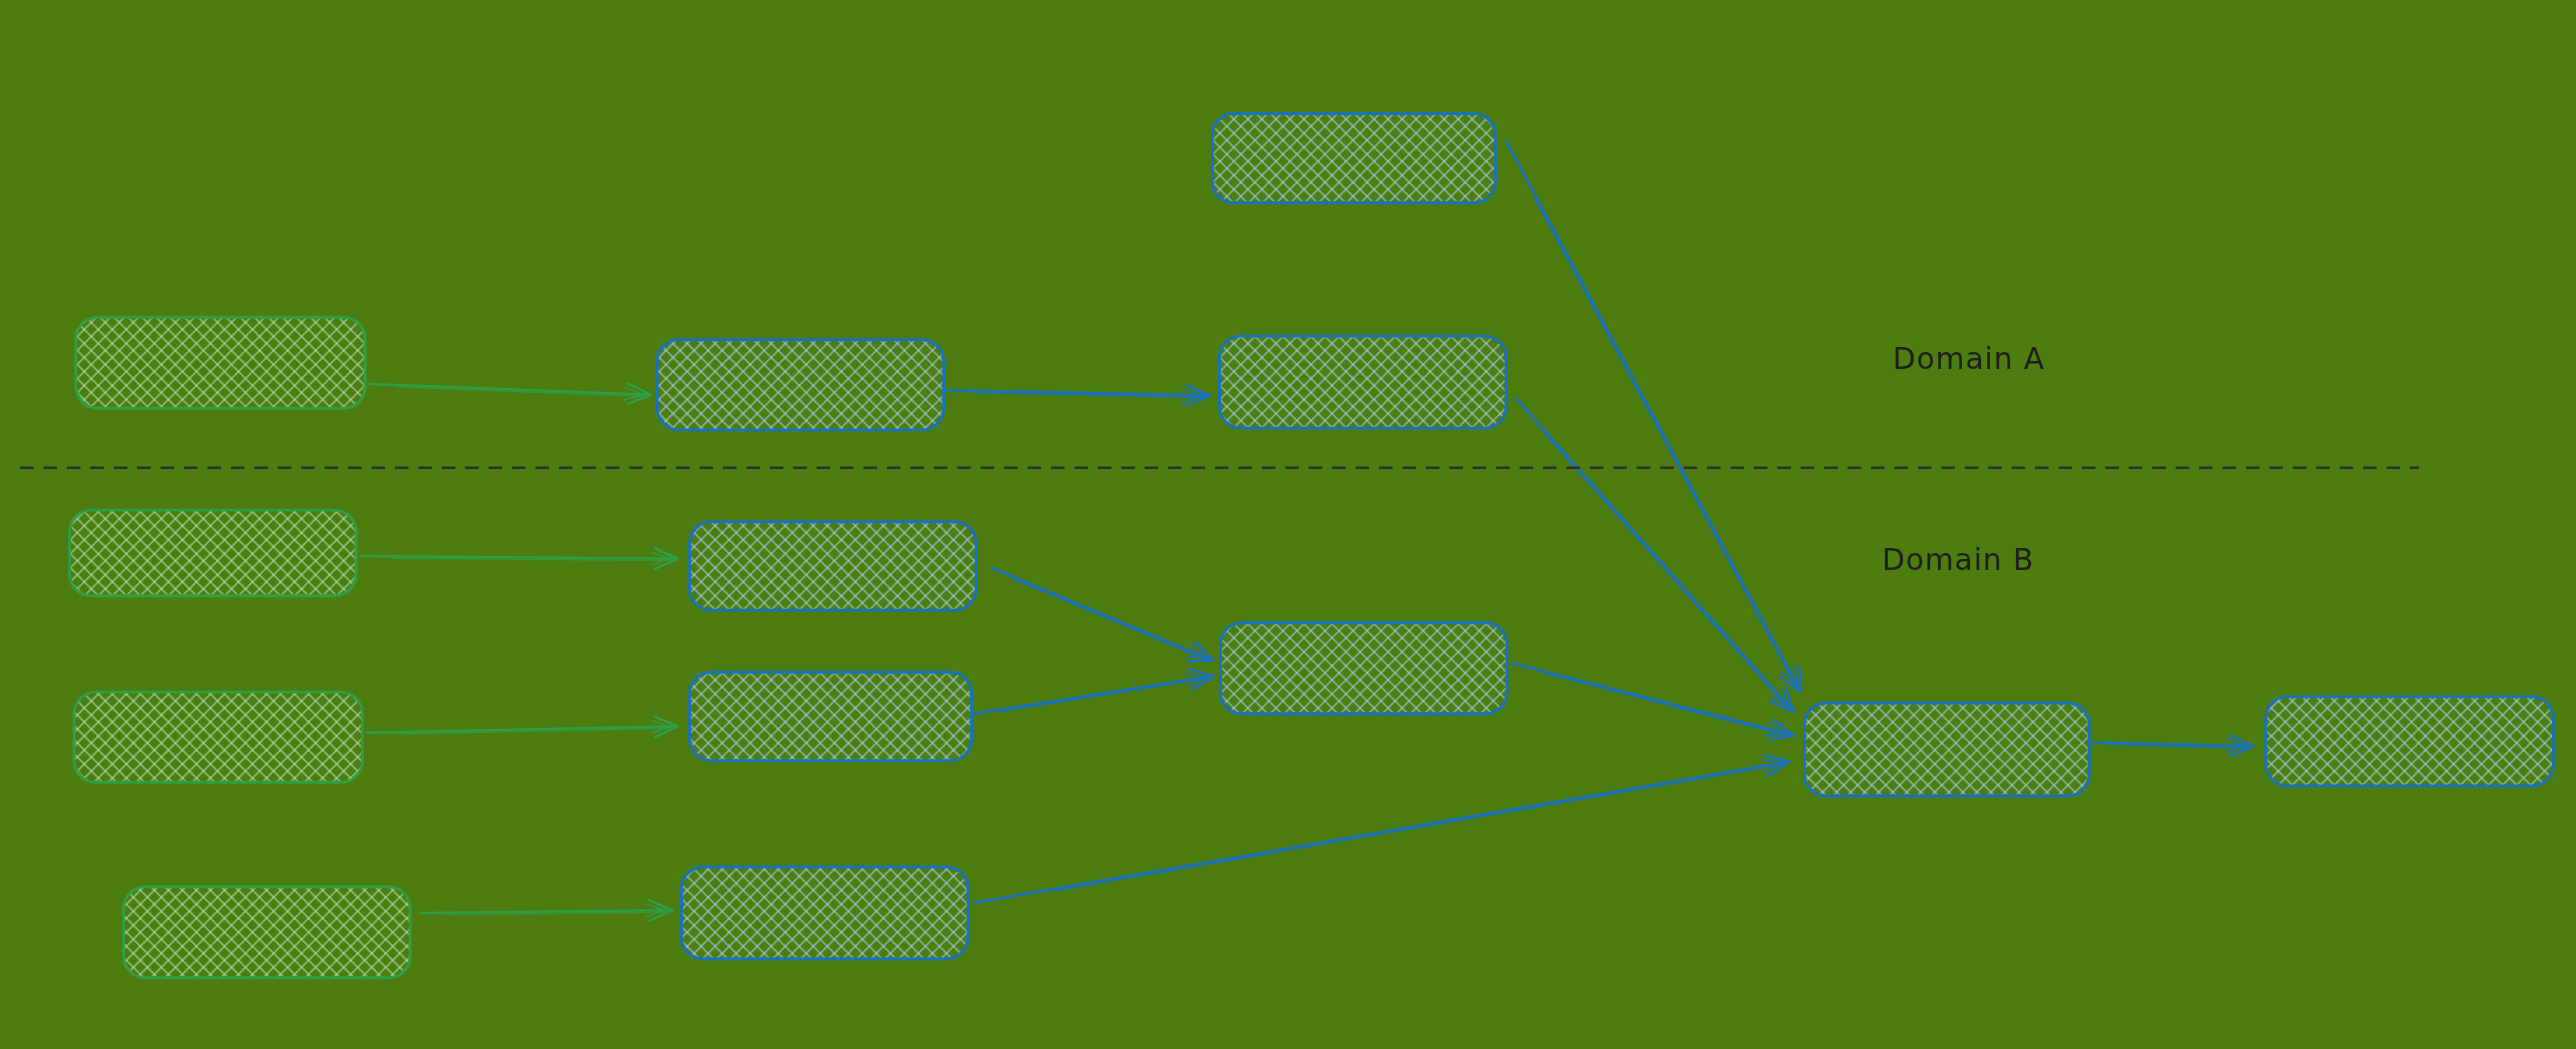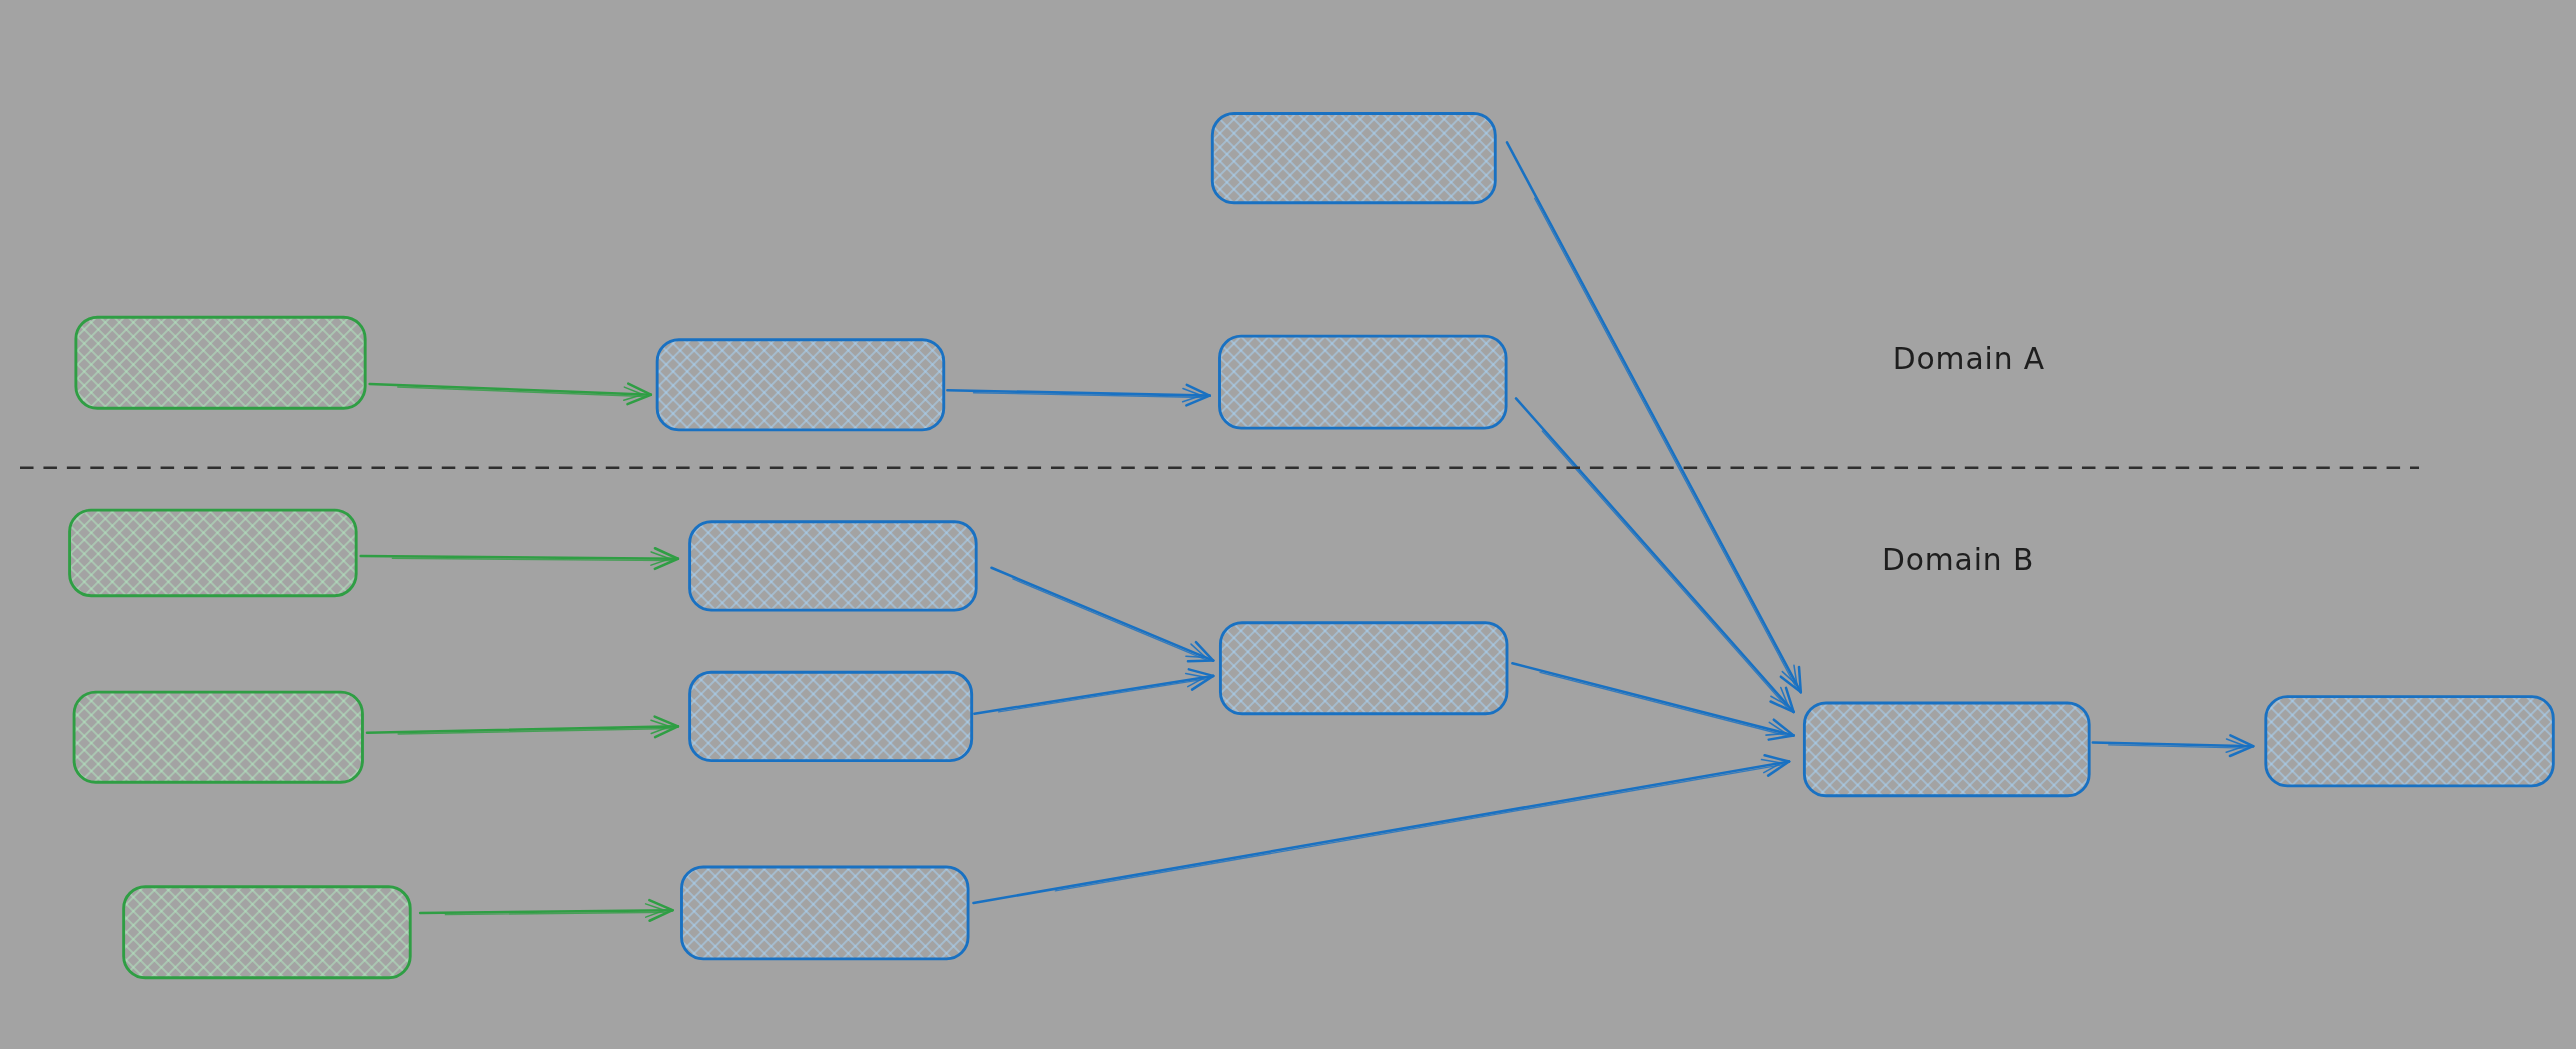--- a/index.html
+++ b/index.html
@@ -4,21 +4,21 @@
 <style>
   html, body {
     margin: 0;
     padding: 0;
     background: #ffffff;
   }
   .stage {
     position: relative;
     width: 2576px;
     height: 1049px;
-    background: #a3a3a3;
+    background: #4d7c0f;
     overflow: hidden;
   }
   .stage svg {
     display: block;
     width: 100%;
     height: 100%;
   }
   .domain-label {
     font-family: "DejaVu Sans", "Liberation Sans", sans-serif;
     font-size: 33px;

